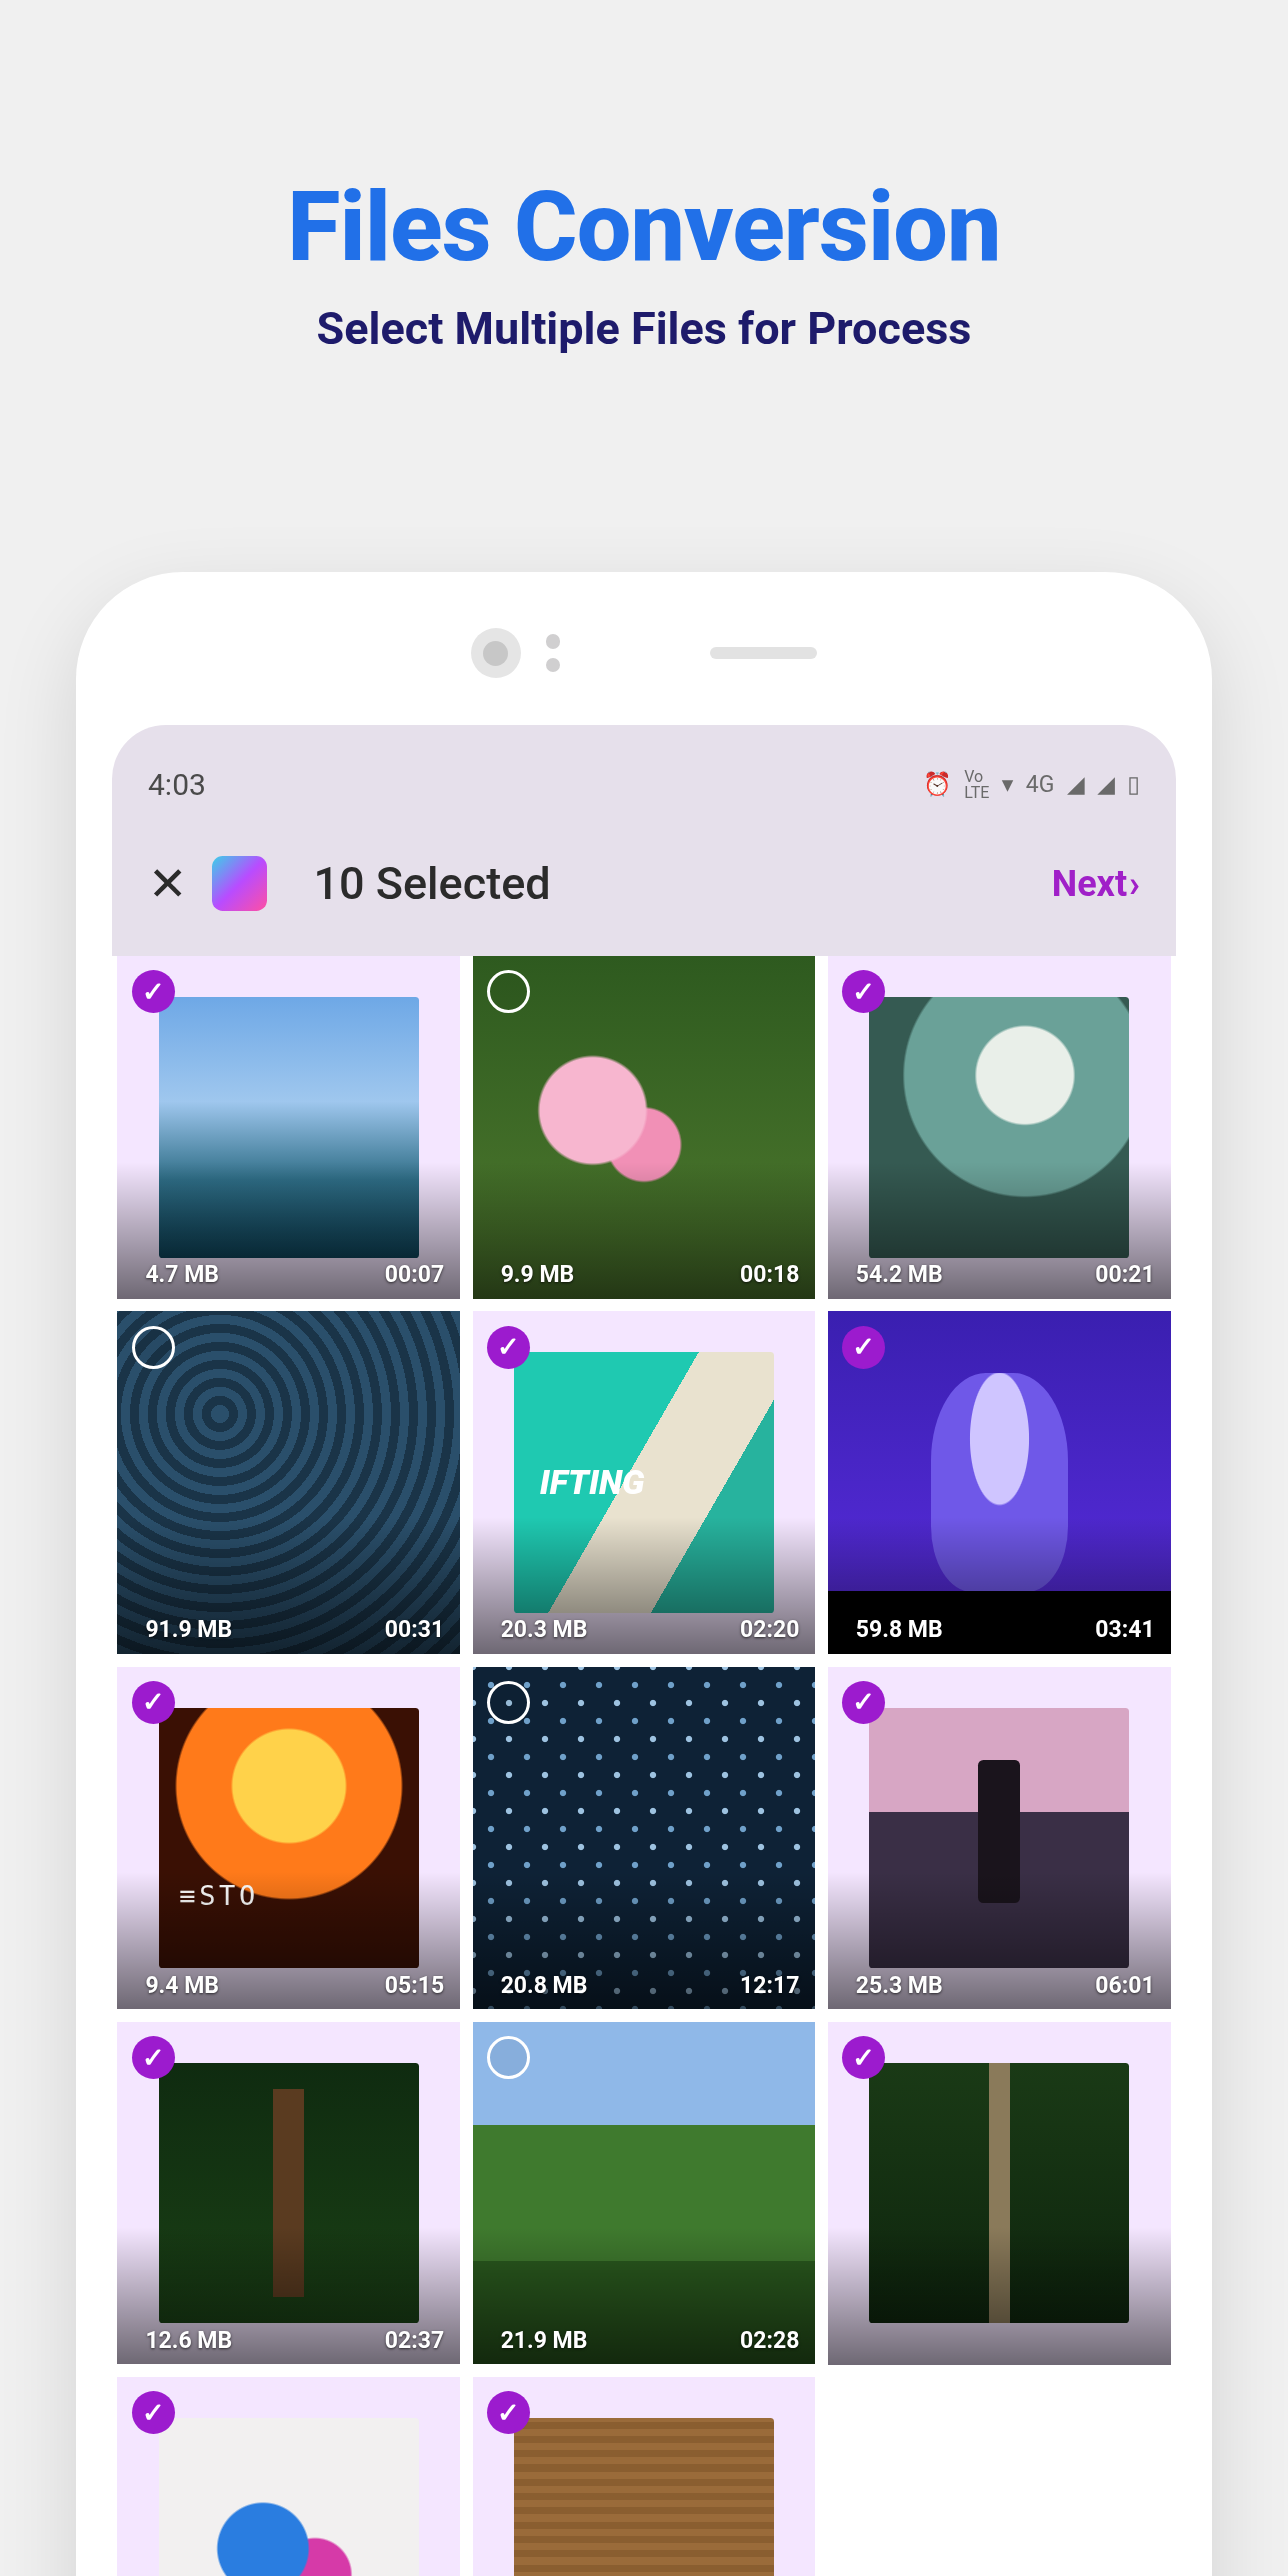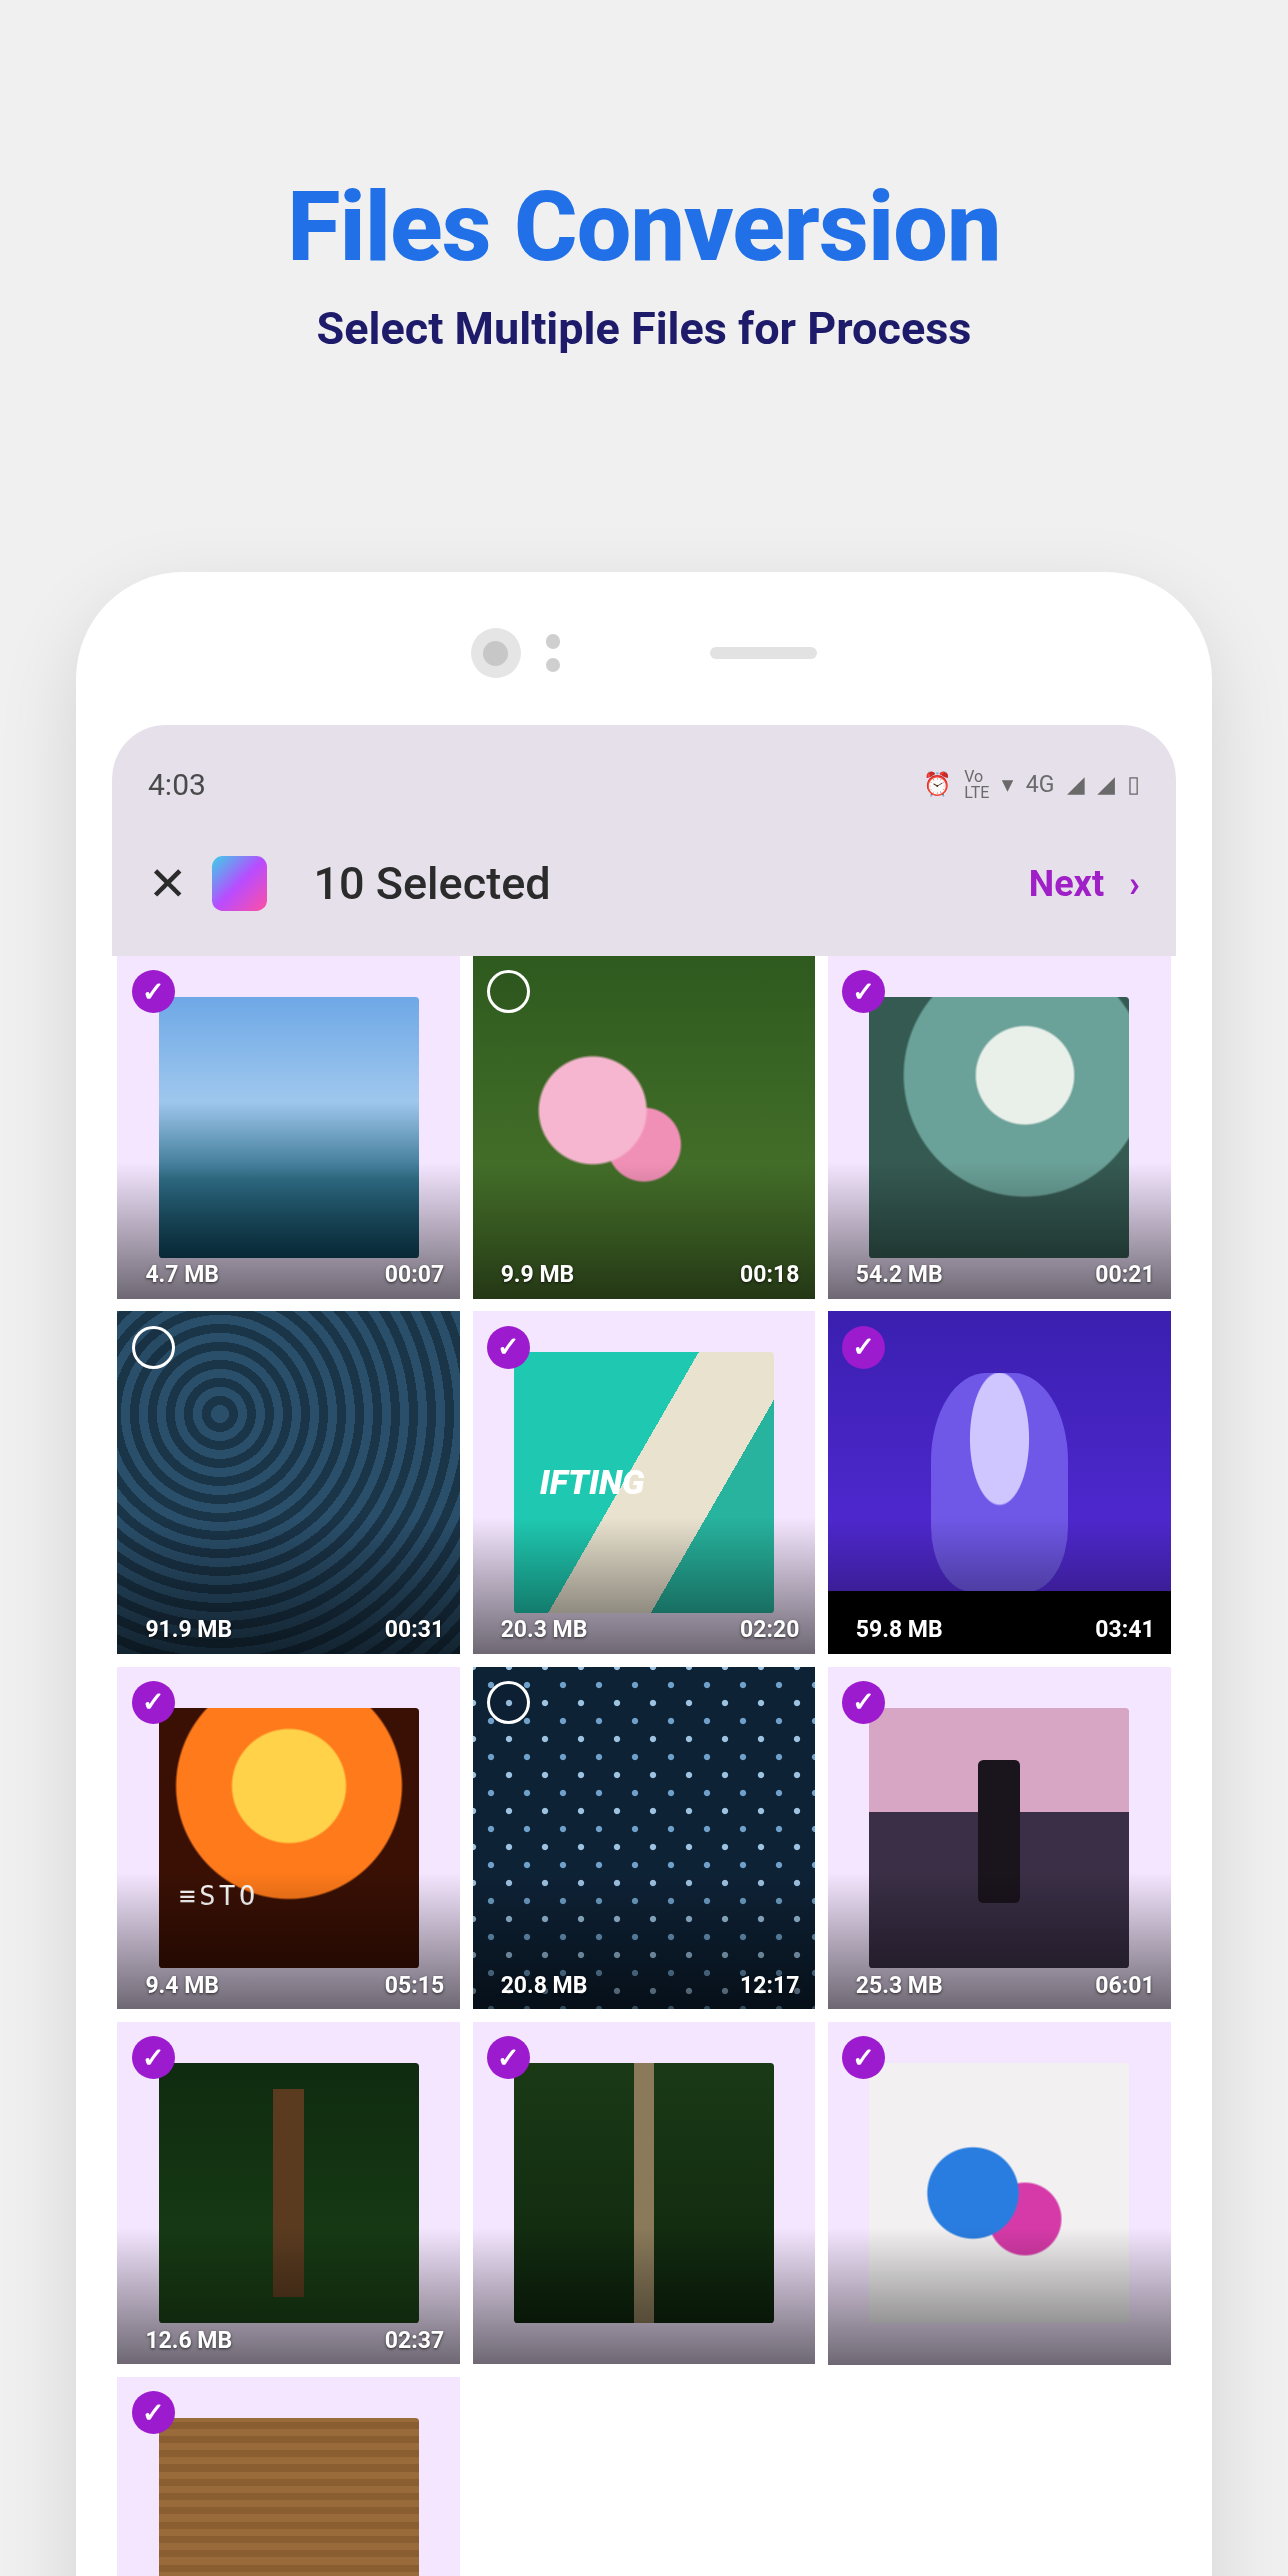--- a/index.html
+++ b/index.html
@@ -73,21 +73,21 @@
     display:flex; align-items:center; justify-content:space-between;
     padding: 54px 36px 45px 36px;
   }
   .selection-left { display:flex; align-items:center; gap:25px; }
   .close-x { font-size:47px; color:#2b2b2b; font-weight:400; line-height:1; }
   .app-icon {
     width:55px; height:55px; border-radius:10.7px;
     background: linear-gradient(135deg,#3ad1e8,#b84cff,#ff4fa3);
   }
   .sel-title { font-size:45px; color:#2b2b2b; font-weight:500;margin-left:21px; }
-  .next { display:flex; align-items:center; gap:25px; color:#a020c8; font-size:36px; font-weight:700;}
+  .next { display:flex; align-items:center; gap:2px; color:#a020c8; font-size:36px; font-weight:700;}
   .next-chevron { font-size:36px; }
   .grid {
     display:grid;
     grid-template-columns: repeat(3, 1fr);
     gap: 12.5px;
     padding: 0 5.4px;
     background:#fff;
   }
   .cell {
     position:relative;
@@ -306,20 +306,31 @@
             <div class="thumb-inner art-tree"></div>
           </div>
           <div class="overlay-grad"></div>
           <div class="check selected"></div>
           <div class="meta">
             <span>12.6 MB</span>
             <span>02:37</span>
           </div>
         </div>
         <div class="cell">
+          <div class="thumb full">
+            <div class="thumb-inner art-hills"></div>
+          </div>
+          <div class="overlay-grad"></div>
+          <div class="check unselected"></div>
+          <div class="meta">
+            <span>21.9 MB</span>
+            <span>02:28</span>
+          </div>
+        </div>
+        <div class="cell">
           <div class="thumb">
             <div class="thumb-inner art-road"></div>
           </div>
           <div class="overlay-grad"></div>
           <div class="check selected"></div>
         </div>
         <div class="cell">
           <div class="thumb">
             <div class="thumb-inner art-ink"></div>
           </div>

